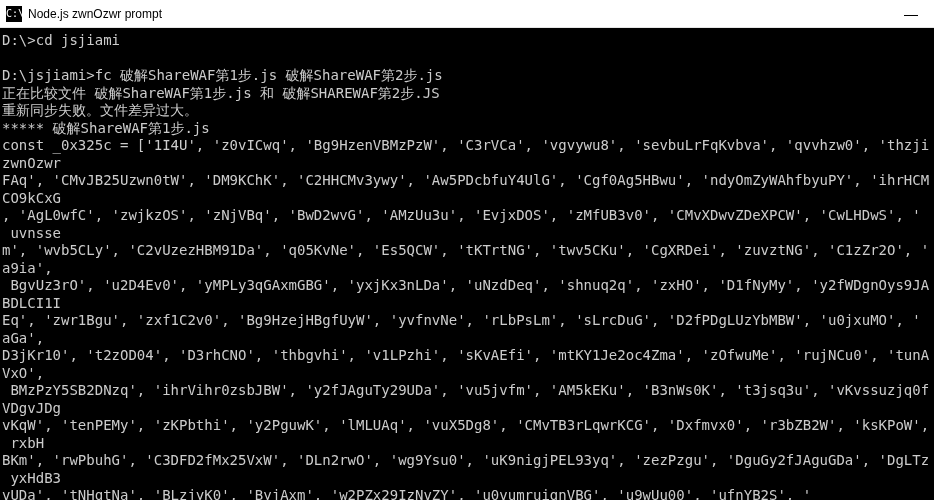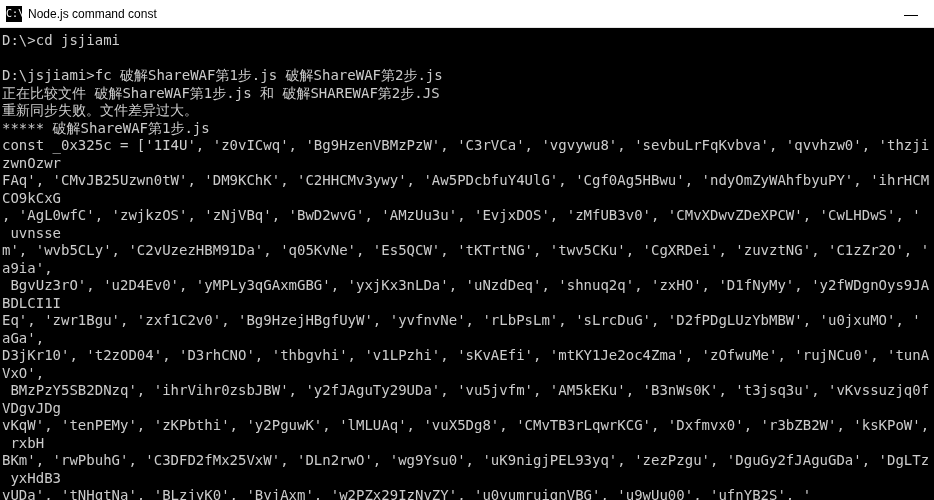--- a/index.html
+++ b/index.html
@@ -12,19 +12,19 @@
   .title-btn { width:46px; display:flex; align-items:center; justify-content:center; font-size:14px; color:#000; cursor:pointer; }
   .terminal { flex:1; background:#000000; color:#cccccc; font-family: "NSimSun", "SimSun", Consolas, monospace; font-size:14px; line-height:1.25; padding:4px 0 0 2px; white-space: pre; overflow:hidden; }
   .terminal .line { white-space: pre; }
 </style>
 </head>
 <body>
 
 <div class="window">
   <div class="titlebar">
     <div class="title-icon">C:\</div>
-    <div class="title-text">Node.js command const</div>
+    <div class="title-text">Node.js zwnOzwr prompt</div>
     <div class="title-controls">
       <div class="title-btn">—</div>
     </div>
   </div>
   <div class="terminal" id="terminal"><div class="line">D:\&gt;cd jsjiami</div><div class="line">&nbsp;</div><div class="line">D:\jsjiami&gt;fc 破解ShareWAF第1步.js 破解ShareWAF第2步.js</div><div class="line">正在比较文件 破解ShareWAF第1步.js 和 破解SHAREWAF第2步.JS</div><div class="line">重新同步失败。文件差异过大。</div><div class="line">***** 破解ShareWAF第1步.js</div><div class="line">const _0x325c = ['1I4U', 'z0vICwq', 'Bg9HzenVBMzPzW', 'C3rVCa', 'vgvywu8', 'sevbuLrFqKvbva', 'qvvhzw0', 'thzji</div><div class="line">zwnOzwr</div><div class="line">FAq', 'CMvJB25Uzwn0tW', 'DM9KChK', 'C2HHCMv3ywy', 'Aw5PDcbfuY4UlG', 'Cgf0Ag5HBwu', 'ndyOmZyWAhfbyuPY', 'ihrHCM</div><div class="line">CO9kCxG</div><div class="line">, 'AgL0wfC', 'zwjkzOS', 'zNjVBq', 'BwD2wvG', 'AMzUu3u', 'EvjxDOS', 'zMfUB3v0', 'CMvXDwvZDeXPCW', 'CwLHDwS', '</div><div class="line"> uvnsse</div><div class="line">m', 'wvb5CLy', 'C2vUzezHBM91Da', 'q05KvNe', 'Es5QCW', 'tKTrtNG', 'twv5CKu', 'CgXRDei', 'zuvztNG', 'C1zZr2O', '</div><div class="line">a9ia',</div><div class="line"> BgvUz3rO', 'u2D4Ev0', 'yMPLy3qGAxmGBG', 'yxjKx3nLDa', 'uNzdDeq', 'shnuq2q', 'zxHO', 'D1fNyMy', 'y2fWDgnOys9JA</div><div class="line">BDLCI1I</div><div class="line">Eq', 'zwr1Bgu', 'zxf1C2v0', 'Bg9HzejHBgfUyW', 'yvfnvNe', 'rLbPsLm', 'sLrcDuG', 'D2fPDgLUzYbMBW', 'u0jxuMO', '</div><div class="line">aGa',</div><div class="line">D3jKr10', 't2zOD04', 'D3rhCNO', 'thbgvhi', 'v1LPzhi', 'sKvAEfi', 'mtKY1Je2oc4Zma', 'zOfwuMe', 'rujNCu0', 'tunA</div><div class="line">VxO',</div><div class="line"> BMzPzY5SB2DNzq', 'ihrVihr0zsbJBW', 'y2fJAguTy29UDa', 'vu5jvfm', 'AM5kEKu', 'B3nWs0K', 't3jsq3u', 'vKvssuzjq0f</div><div class="line">VDgvJDg</div><div class="line">vKqW', 'tenPEMy', 'zKPbthi', 'y2PguwK', 'lMLUAq', 'vuX5Dg8', 'CMvTB3rLqwrKCG', 'Dxfmvx0', 'r3bZB2W', 'ksKPoW',</div><div class="line"> rxbH</div><div class="line">BKm', 'rwPbuhG', 'C3DFD2fMx25VxW', 'DLn2rwO', 'wg9Ysu0', 'uK9nigjPEL93yq', 'zezPzgu', 'DguGy2fJAguGDa', 'DgLTz</div><div class="line"> yxHdB3</div><div class="line">vUDa', 'tNHqtNa', 'BLzjyK0', 'ByjAxm', 'w2PZx29IzNvZY', 'u0vumruignVBG', 'u9wUu00', 'ufnYB2S', '</div></div>
 </div>
 
 </body></html>

